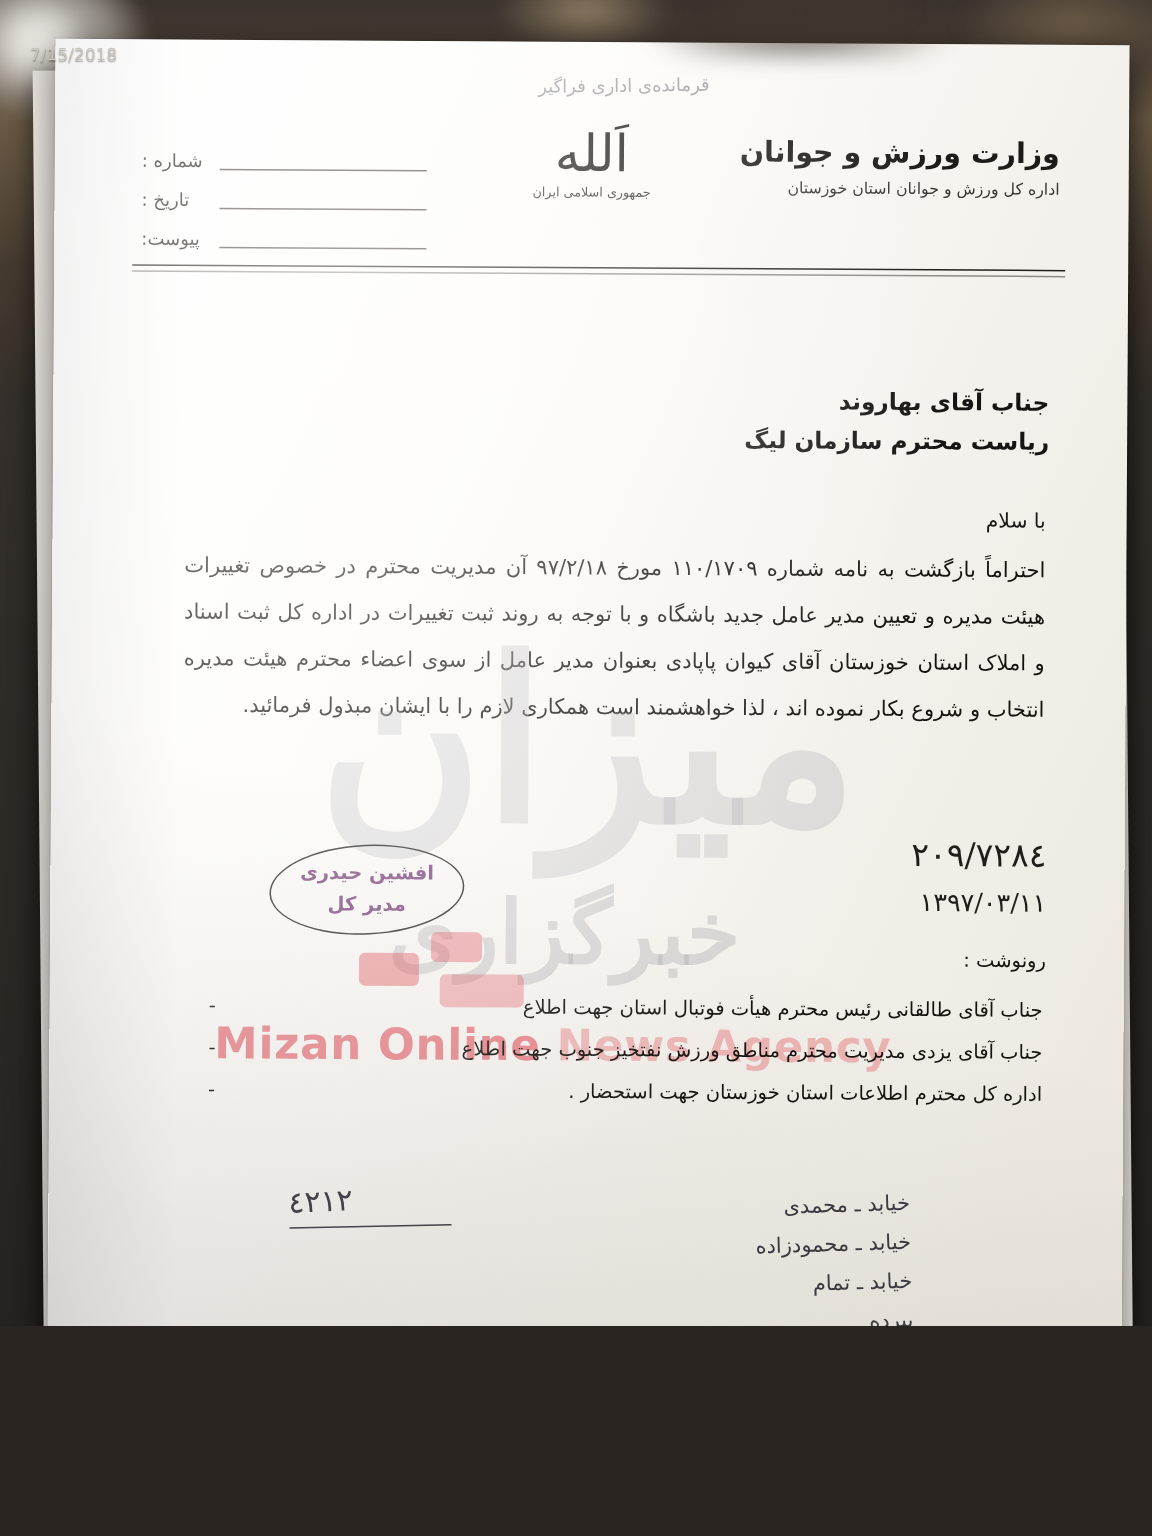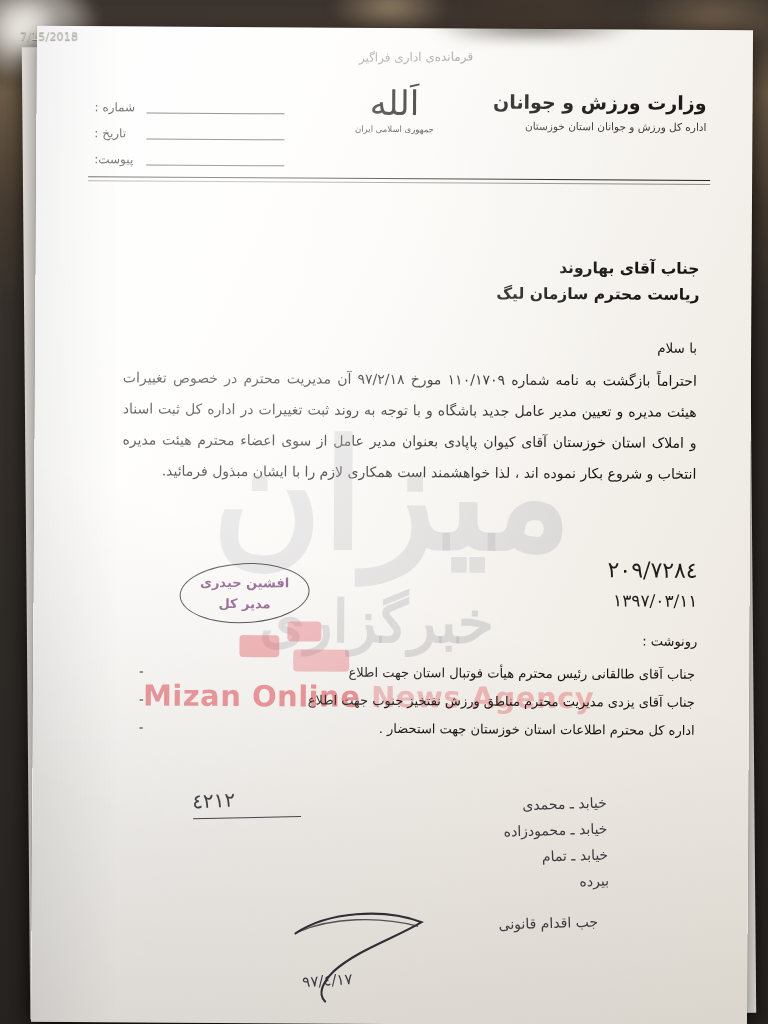--- a/index.html
+++ b/index.html
@@ -11,21 +11,21 @@
     width: 768px;
     height: 1024px;
     overflow: hidden;
     font-family: "DejaVu Sans", sans-serif;
   }
 
   
   #scene {
     position: relative;
     width: 768px;
-    height: 1024px;
+    height: 884px;
     background:
       linear-gradient(180deg, #3a332e 0%, #4a3f35 4%, #6b5a46 9%, #5a4c3c 14%, #463b30 20%, #35302b 30%, #2e2a26 60%, #272320 100%);
     overflow: hidden;
   }
   #scene::before {
     
     content: "";
     position: absolute;
     left: -20px; top: -10px;
     width: 120px; height: 90px;

